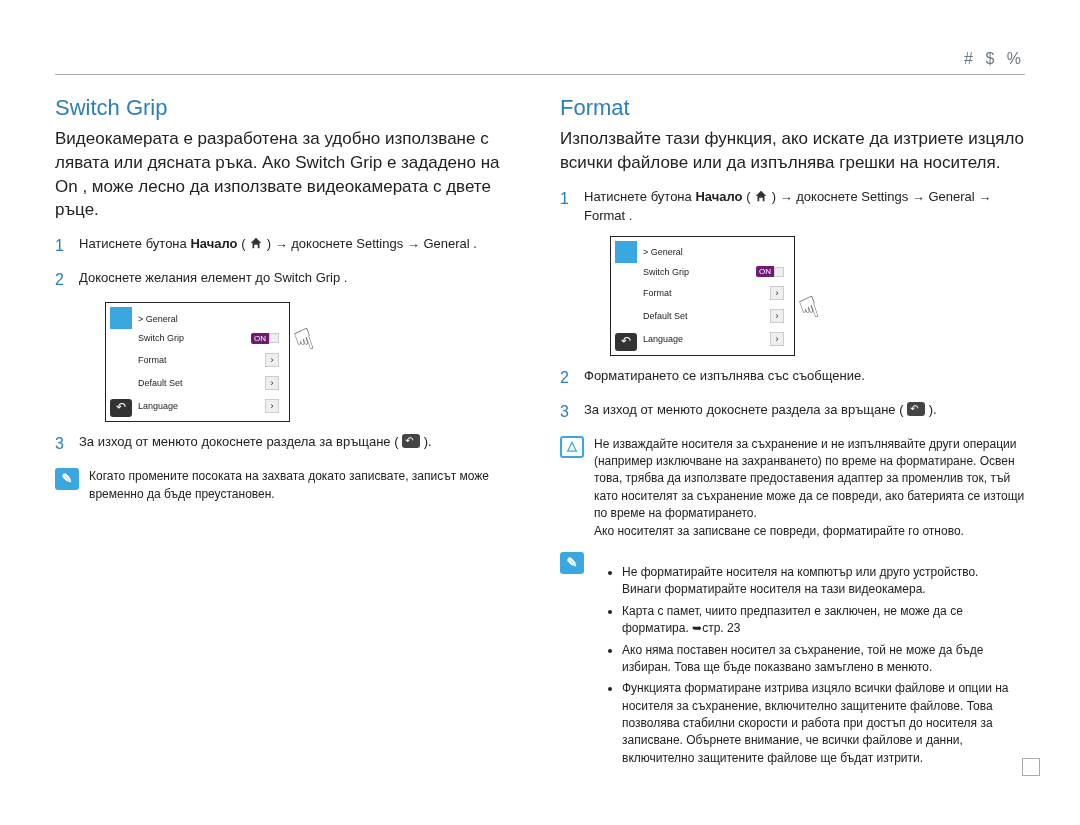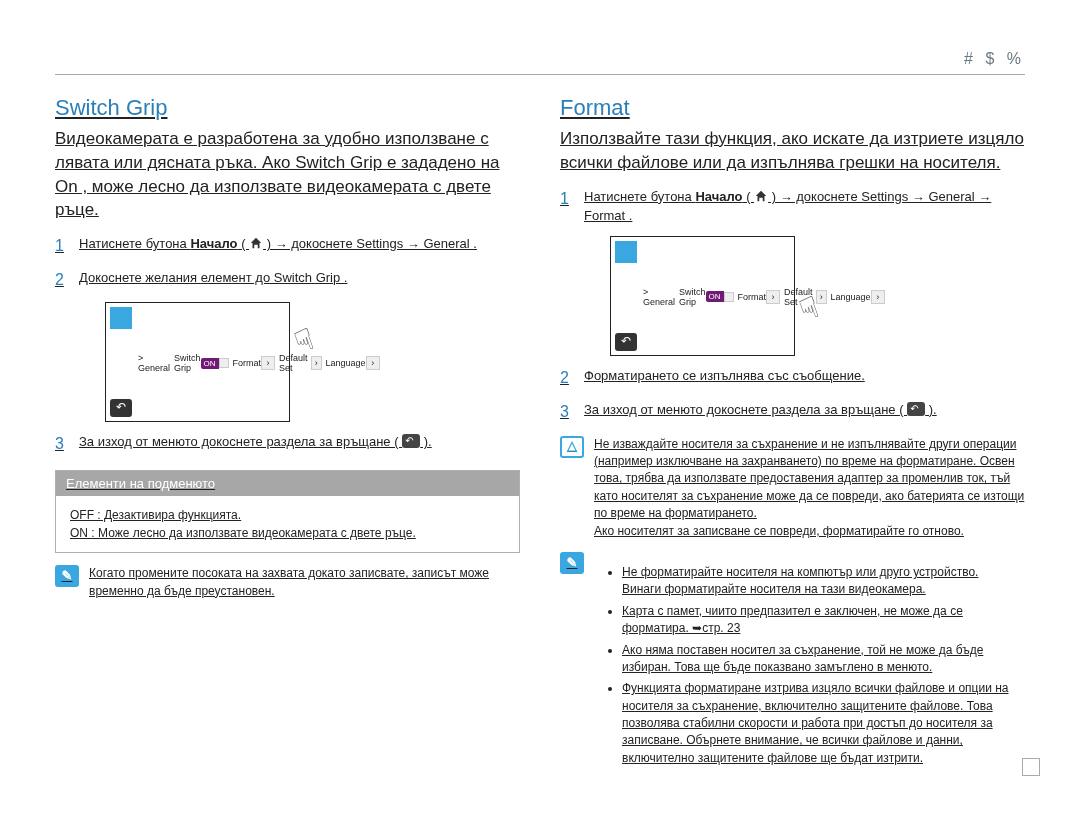--- a/index.html
+++ b/index.html
@@ -21,21 +21,20 @@
     text-align: right;
     padding-bottom: 6px;
     font-size: 16px;
     color: #6a7a82;
     letter-spacing: 4px;
   }
   .columns {
     display: flex;
     gap: 40px;
     margin-top: 20px;
-    text-decoration: underline;
   }
   .col {
     flex: 1;
     min-width: 0;
   }
   h2.section-title {
     color: #2a7fb8;
     font-weight: normal;
     font-size: 22px;
     margin: 0 0 6px 0;
@@ -104,21 +103,21 @@
     border-radius: 3px;
     color: #fff;
     font-size: 12px;
     text-align: center;
     line-height: 16px;
   }
   .menu-box .rows {
     position: absolute;
     left: 32px; top: 6px; right: 6px; bottom: 4px;
     display: flex;
-    flex-direction: row;
+    flex-direction: column;
     justify-content: space-around;
   }
   .menu-box .row {
     display: flex;
     justify-content: space-between;
     align-items: center;
     padding-right: 4px;
   }
   .menu-box .chev {
     width: 14px; height: 14px;
@@ -266,27 +265,20 @@
         <div class="hand">☟</div>
       </div>
 
       <div class="step">
         <div class="num">3</div>
         <div class="txt">
           <span>За изход от менюто докоснете раздела за връщане ( </span><span class="back-ic-sm"></span><span> ).</span>
         </div>
       </div>
 
-      <div class="submenu-box">
-        <div class="submenu-head">Елементи на подменюто</div>
-        <div class="submenu-body">
-          <div>OFF : Дезактивира функцията.</div>
-          <div>ON : Може лесно да използвате видеокамерата с двете ръце.</div>
-        </div>
-      </div>
 
       <div class="note-row">
         <div class="note-ic info">✎</div>
         <div class="note-txt">Когато промените посоката на захвата докато записвате, записът може временно да бъде преустановен.</div>
       </div>
     </div>
 
     <div class="col">
       <h2 class="section-title">Format</h2>
       <div class="intro">Използвайте тази функция, ако искате да изтриете изцяло всички файлове или да изпълнява грешки на носителя.</div>

